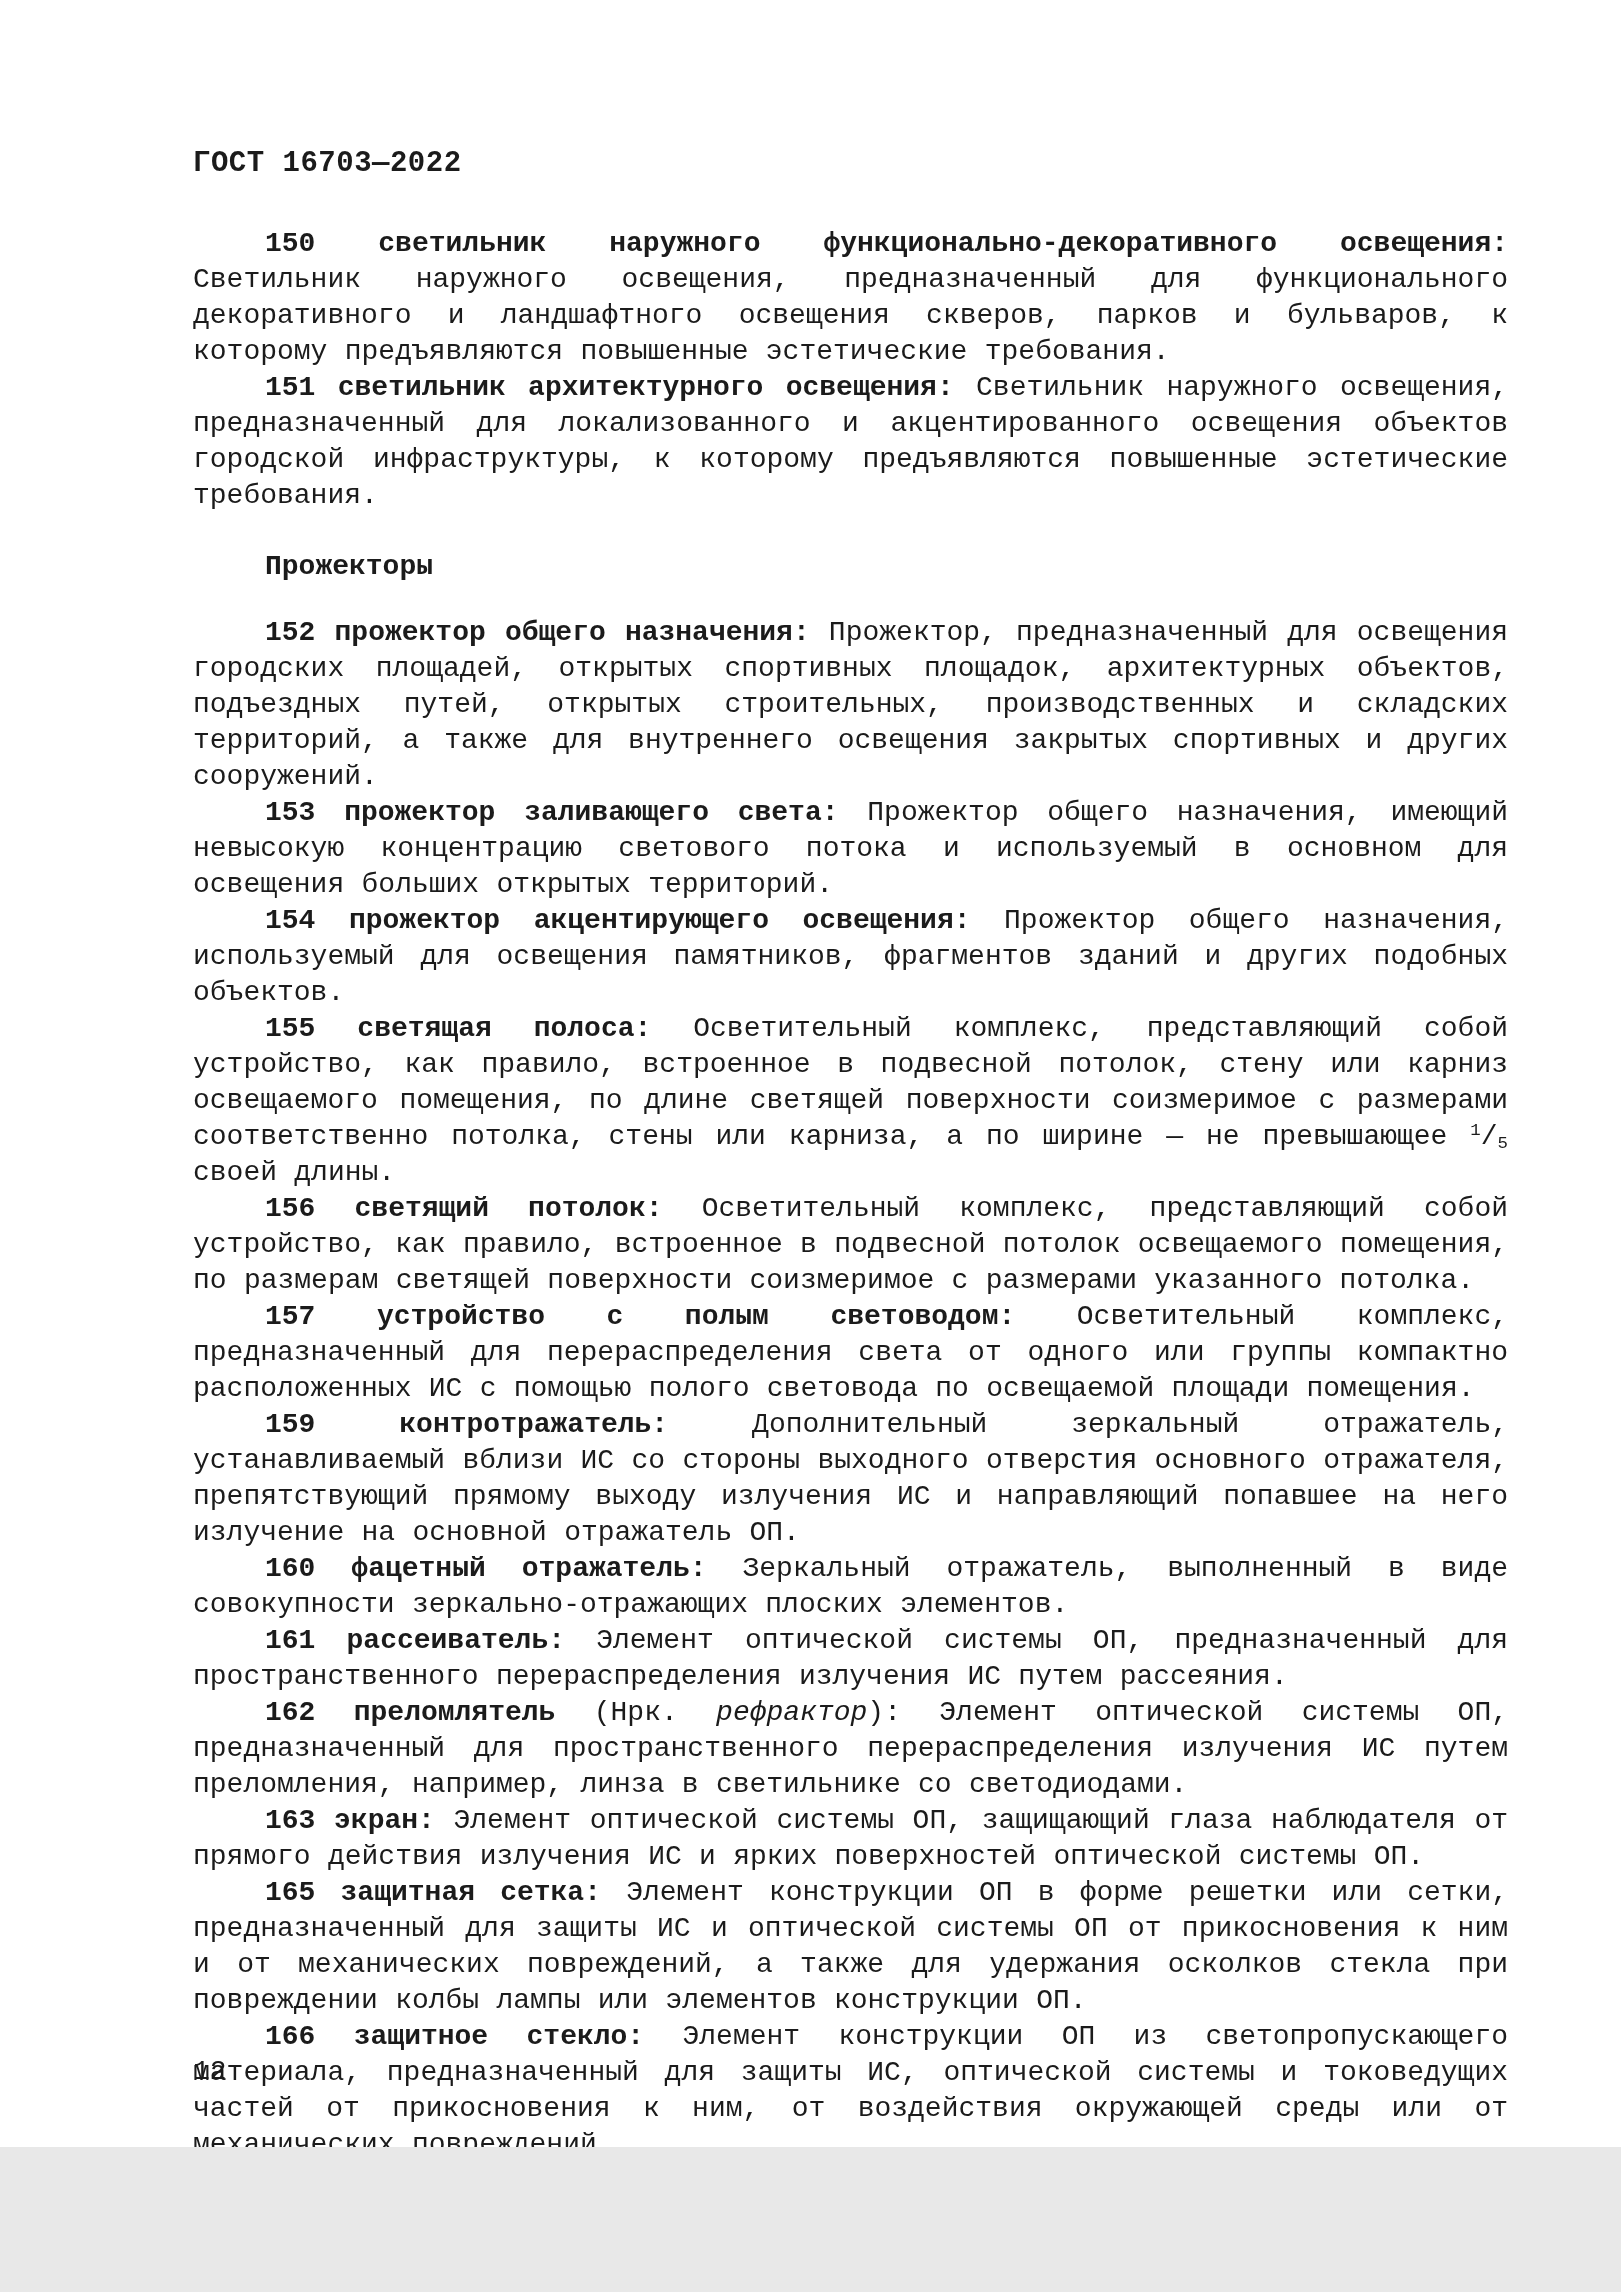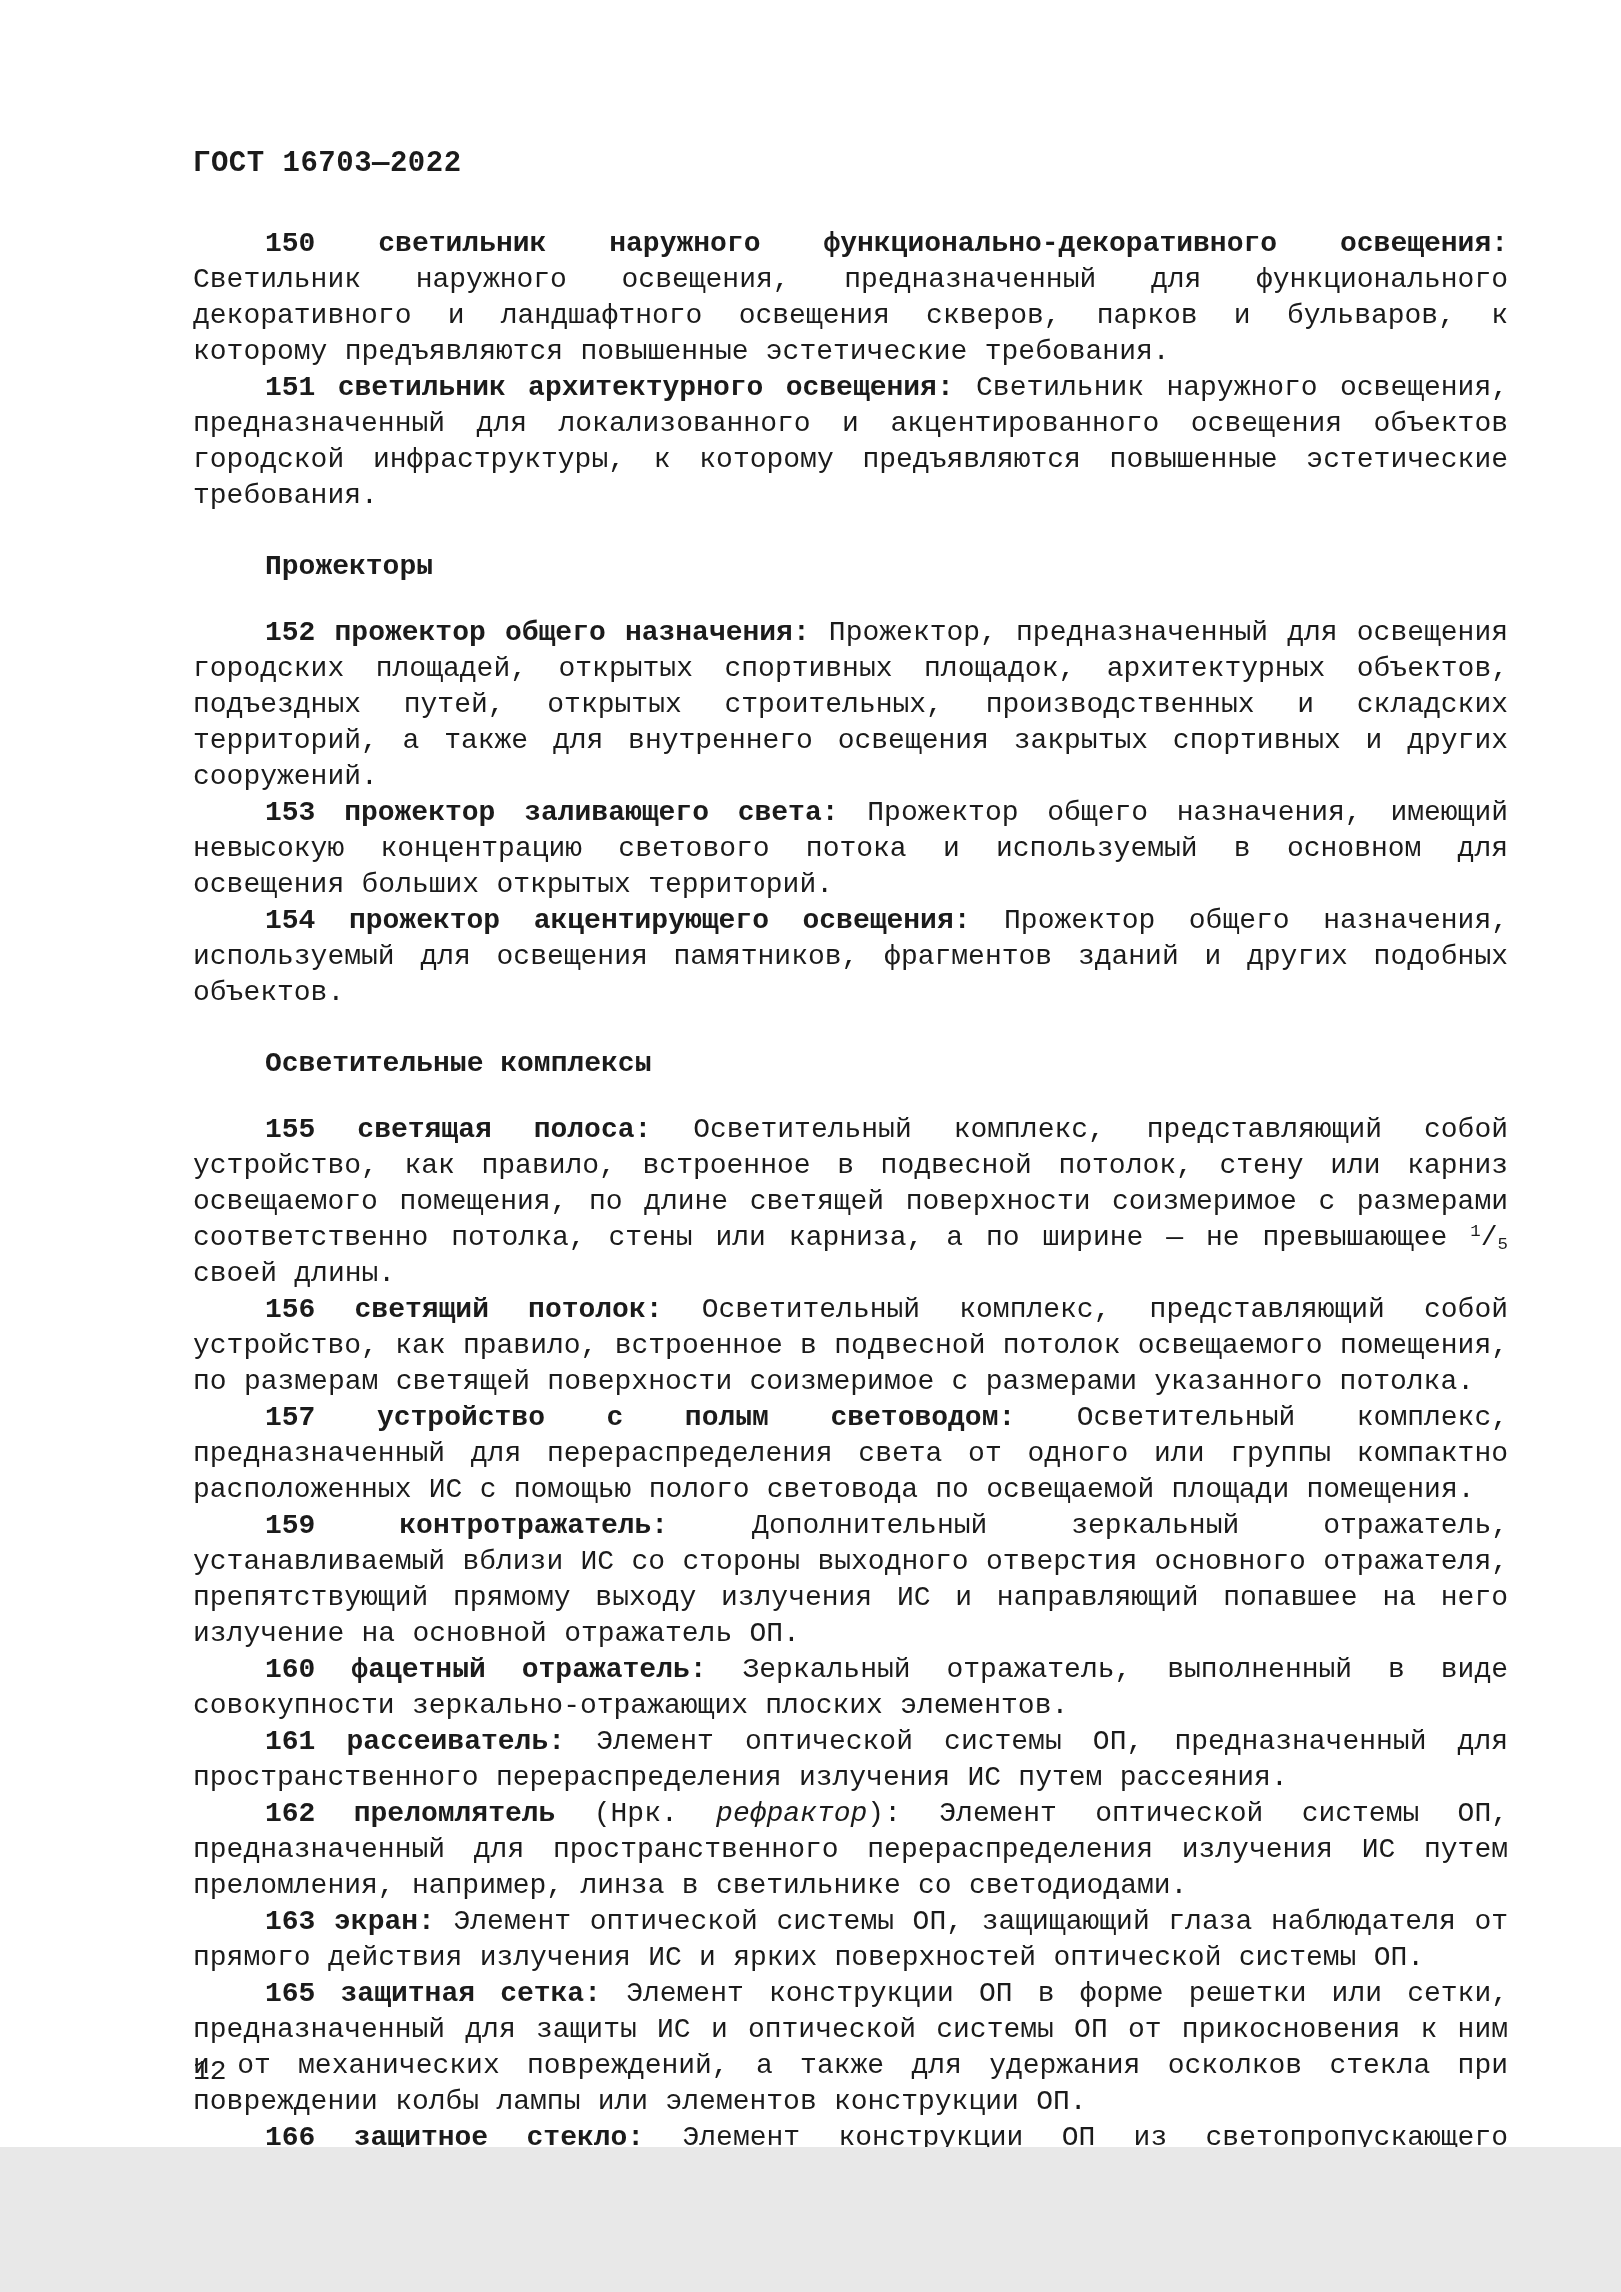--- a/index.html
+++ b/index.html
@@ -65,21 +65,20 @@
 <div class="page">
   <div class="running-header">ГОСТ 16703—2022</div>
 
   <div class="doc-body">
       <p class="para"><span class="bold">150 светильник наружного функционально-декоративного освещения:</span><span class="normal"> Светильник наружного освещения, предназначенный для функционального декоративного и ландшафтного освещения скверов, парков и бульваров, к которому предъявляются повышенные эстетические требования.</span></p>
       <p class="para"><span class="bold">151 светильник архитектурного освещения:</span><span class="normal"> Светильник наружного освещения, предназначенный для локализованного и акцентированного освещения объектов городской инфраструктуры, к которому предъявляются повышенные эстетические требования.</span></p>
       <p class="heading">Прожекторы</p>
       <p class="para"><span class="bold">152 прожектор общего назначения:</span><span class="normal"> Прожектор, предназначенный для освещения городских площадей, открытых спортивных площадок, архитектурных объектов, подъездных путей, открытых строительных, производственных и складских территорий, а также для внутреннего освещения закрытых спортивных и других сооружений.</span></p>
       <p class="para"><span class="bold">153 прожектор заливающего света:</span><span class="normal"> Прожектор общего назначения, имеющий невысокую концентрацию светового потока и используемый в основном для освещения больших открытых территорий.</span></p>
       <p class="para"><span class="bold">154 прожектор акцентирующего освещения:</span><span class="normal"> Прожектор общего назначения, используемый для освещения памятников, фрагментов зданий и других подобных объектов.</span></p>
-      <p class="heading">Осветительные комплексы</p>
       <p class="para"><span class="bold">155 светящая полоса:</span><span class="normal"> Осветительный комплекс, представляющий собой устройство, как правило, встроенное в подвесной потолок, стену или карниз освещаемого помещения, по длине светящей поверхности соизмеримое с размерами соответственно потолка, стены или карниза, а по ширине — не превышающее </span><span class="frac"><sup>1</sup>/<sub>5</sub></span><span class="normal"> своей длины.</span></p>
       <p class="para"><span class="bold">156 светящий потолок:</span><span class="normal"> Осветительный комплекс, представляющий собой устройство, как правило, встроенное в подвесной потолок освещаемого помещения, по размерам светящей поверхности соизмеримое с размерами указанного потолка.</span></p>
       <p class="para"><span class="bold">157 устройство с полым световодом:</span><span class="normal"> Осветительный комплекс, предназначенный для перераспределения света от одного или группы компактно расположенных ИС с помощью полого световода по освещаемой площади помещения.</span></p>
       <p class="para"><span class="bold">159 контротражатель:</span><span class="normal"> Дополнительный зеркальный отражатель, устанавливаемый вблизи ИС со стороны выходного отверстия основного отражателя, препятствующий прямому выходу излучения ИС и направляющий попавшее на него излучение на основной отражатель ОП.</span></p>
       <p class="para"><span class="bold">160 фацетный отражатель:</span><span class="normal"> Зеркальный отражатель, выполненный в виде совокупности зеркально-отражающих плоских элементов.</span></p>
       <p class="para"><span class="bold">161 рассеиватель:</span><span class="normal"> Элемент оптической системы ОП, предназначенный для пространственного перераспределения излучения ИС путем рассеяния.</span></p>
       <p class="para"><span class="bold">162 преломлятель</span><span class="normal"> (Нрк. </span><span class="italic">рефрактор</span><span class="normal">): Элемент оптической системы ОП, предназначенный для пространственного перераспределения излучения ИС путем преломления, например, линза в светильнике со светодиодами.</span></p>
       <p class="para"><span class="bold">163 экран:</span><span class="normal"> Элемент оптической системы ОП, защищающий глаза наблюдателя от прямого действия излучения ИС и ярких поверхностей оптической системы ОП.</span></p>
       <p class="para"><span class="bold">165 защитная сетка:</span><span class="normal"> Элемент конструкции ОП в форме решетки или сетки, предназначенный для защиты ИС и оптической системы ОП от прикосновения к ним и от механических повреждений, а также для удержания осколков стекла при повреждении колбы лампы или элементов конструкции ОП.</span></p>
       <p class="para"><span class="bold">166 защитное стекло:</span><span class="normal"> Элемент конструкции ОП из светопропускающего материала, предназначенный для защиты ИС, оптической системы и токоведущих частей от прикосновения к ним, от воздействия окружающей среды или от механических повреждений.</span></p>

